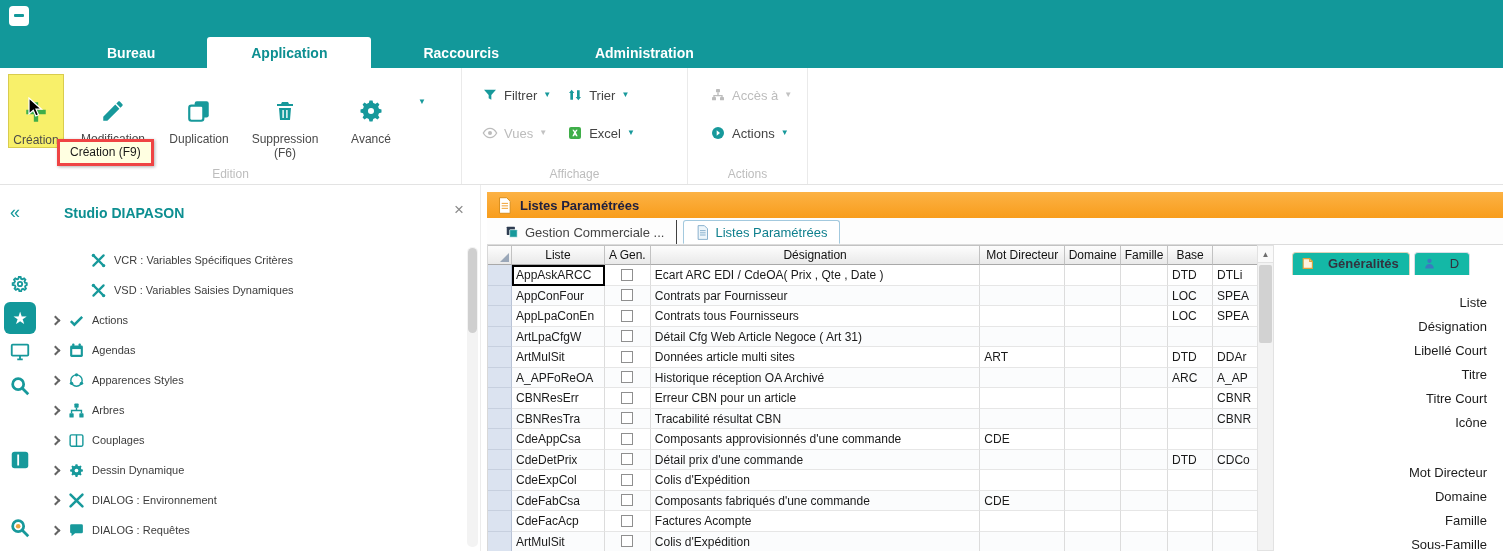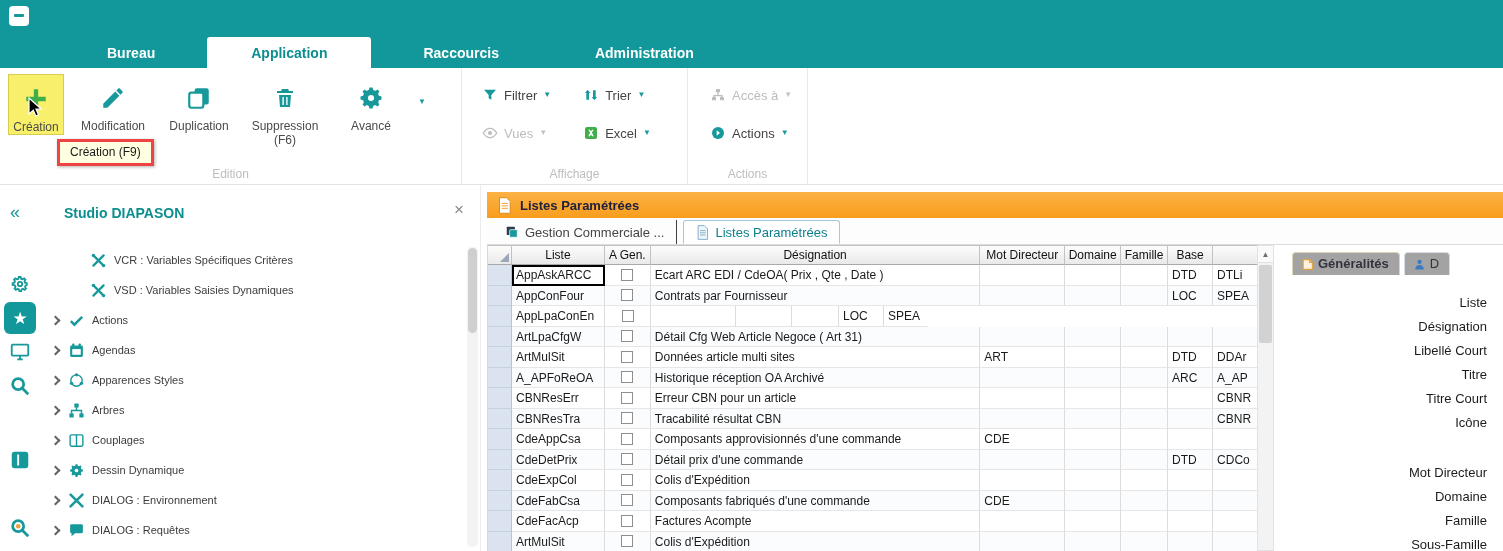--- a/index.html
+++ b/index.html
@@ -19,27 +19,27 @@
                  display:flex; align-items:flex-end; padding-left:63px; gap:8px; }
   .rtab { height:31px; padding:0 44px; display:flex; align-items:center;
           color:#fff; font-size:14px; font-weight:bold; cursor:default; }
   .rtab.active { background:#fff; color:#0d8f91; border-radius:3px 3px 0 0; }
 
   
   .ribbon { position:absolute; left:0; top:68px; width:100%; height:117px; background:#fff;
             border-bottom:1px solid #e3e3e3; display:flex; }
   .rgroup { position:relative; height:100%; border-right:1px solid #eaeaea; }
   .g1 { width:462px; padding:6px 6px 0 8px; }
-  .g2 { width:226px; padding:16px 16px 0 20px; display:flex; gap:32px; }
+  .g2 { width:226px; padding:16px 16px 0 20px; display:flex; gap:16px; }
   .g3 { width:120px; padding:16px 0 0 22px; }
   .rgroup-label { position:absolute; bottom:3px; left:0; right:0; text-align:center;
                   font-size:12px; color:#bdbdbd; }
   .bigbtns { display:flex; align-items:flex-start; }
   .bigbtn { width:86px; display:flex; flex-direction:column; align-items:center;
-            padding-top:7px; cursor:default; }
+            padding-top:20px; cursor:default; }
   .bigbtn .bicon { height:34px; display:flex; align-items:center; justify-content:center; }
   .bigbtn .blabel { font-size:12px; color:#4a4a4a; text-align:center; line-height:14px; margin-top:4px; }
   .bigbtn.creation { width:56px; background:#f8f06a; border:1px solid #d9cc4e; margin-right:6px; }
   .caret { font-size:8px; color:#17999b; line-height:1; }
   .caret.gray { color:#c2c2c2; }
   .avance-caret { margin-top:24px; margin-left:4px; }
   .smallcol { display:flex; flex-direction:column; gap:16px; }
   .smallbtn { display:flex; align-items:center; gap:6px; height:22px; cursor:default; }
   .smallbtn .slabel { font-size:13px; color:#444; }
   .smallbtn.disabled .slabel { color:#bcbcbc; }
@@ -109,22 +109,22 @@
   .c-dom{width:56px}.c-fam{width:47px}.c-base{width:45px}.c-extra{width:44px;border-right:none}
   .cb { width:12px; height:12px; border:1px solid #8f8f8f; background:#fff; display:block; }
 
   .vscroll { width:17px; background:#f3f3f3; border:1px solid #e2e2e2; position:relative; }
   .sbtn { height:17px; display:flex; align-items:center; justify-content:center;
           background:#fafafa; border-bottom:1px solid #e2e2e2; font-size:8px; color:#6d6d6d; cursor:default; }
   .vthumb { position:absolute; top:19px; left:1px; right:1px; height:78px; background:#d2d2d2; border-radius:2px; }
 
   .panel { flex:1; margin-left:6px; background:#fff; padding-top:4px; }
   .ptabs { display:flex; align-items:flex-end; height:26px; padding-left:12px; gap:4px; }
-  .ptab { display:flex; align-items:flex-end; gap:4px; padding:3px 10px 4px 8px; font-size:13px;
-          font-weight:bold; color:#33333f; background:#a3a3a3; border:1px solid #ddd3ba;
+  .ptab { display:flex; align-items:center; gap:14px; padding:3px 10px 4px 8px; font-size:13px;
+          font-weight:bold; color:#33333f; background:#14b8a6; border:1px solid #ddd3ba;
           border-bottom:none; border-radius:4px 4px 0 0; cursor:default; }
   .ptab.partial { font-weight:normal; border-color:#d7dee6; color:#33333f; }
   .fields { margin-top:16px; }
   .flabel { height:24px; line-height:24px; text-align:right; padding-right:16px;
             font-size:13px; color:#1c1c1c; white-space:nowrap; overflow:hidden; }
   .fspacer { height:26px; }
 
   svg { display:block; }
 </style>
 </head>
@@ -527,20 +527,21 @@
               <div class="td c-fam"></div>
               <div class="td c-base">LOC</div>
               <div class="td c-extra">SPEA</div>
             </div>
             <div class="tr">
               <div class="td sel"></div>
               <div class="td c-liste">AppLpaConEn</div>
               <div class="td c-agen center">
                 <span class="cb"></span>
               </div>
+              <div class="td c-desig">Contrats tous Fournisseurs</div>
               <div class="td c-mot"></div>
               <div class="td c-dom"></div>
               <div class="td c-fam"></div>
               <div class="td c-base">LOC</div>
               <div class="td c-extra">SPEA</div>
             </div>
             <div class="tr">
               <div class="td sel"></div>
               <div class="td c-liste">ArtLpaCfgW</div>
               <div class="td c-agen center">

